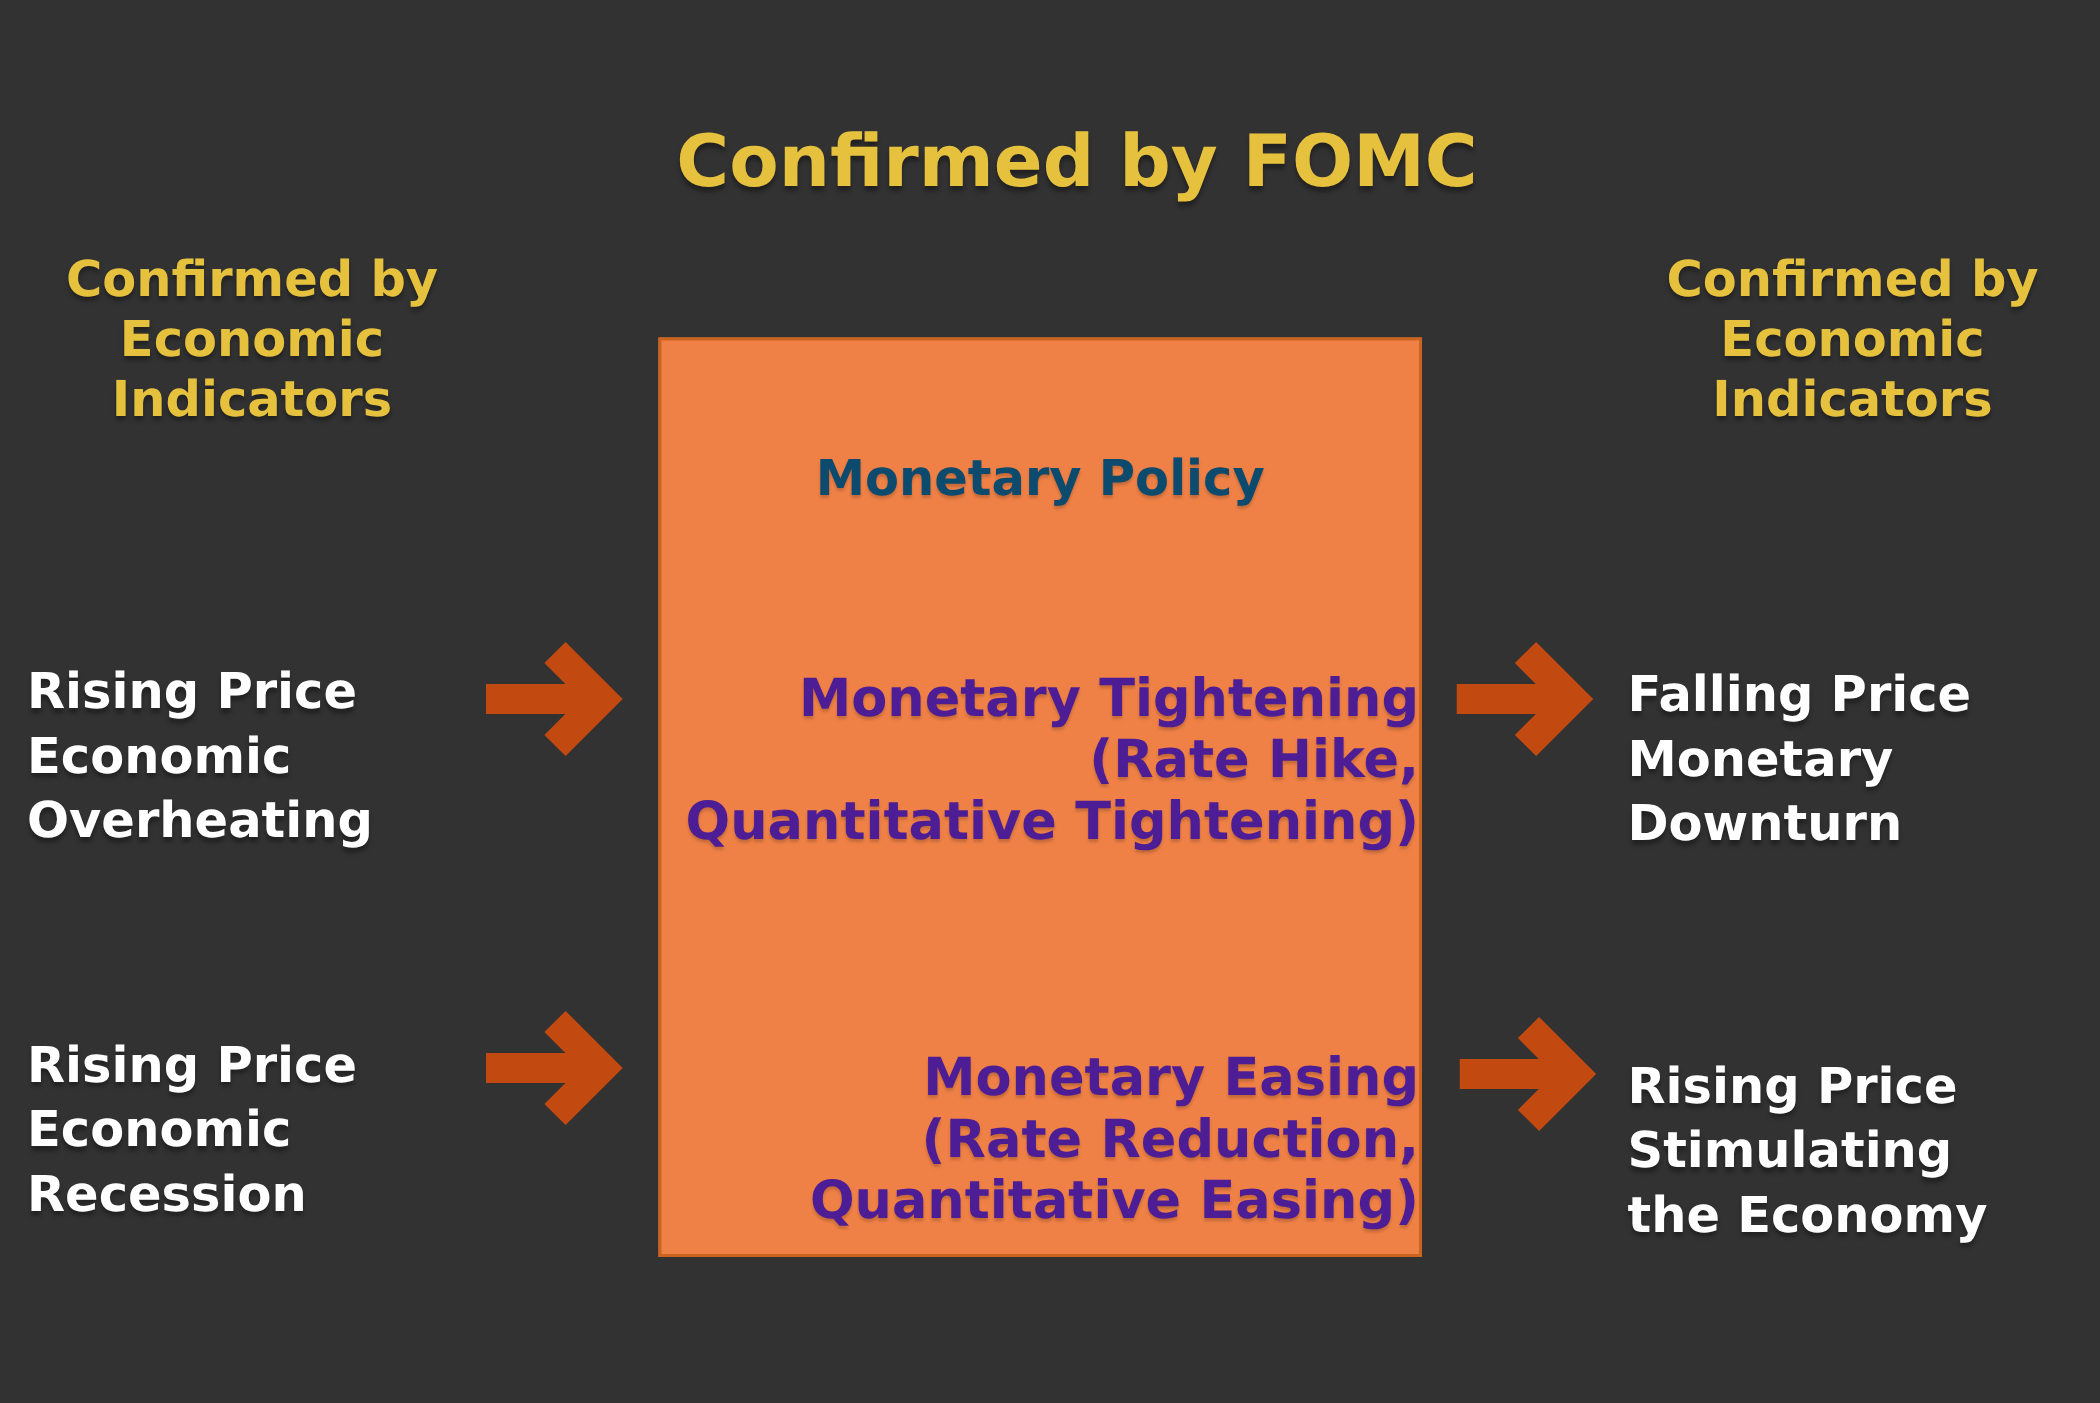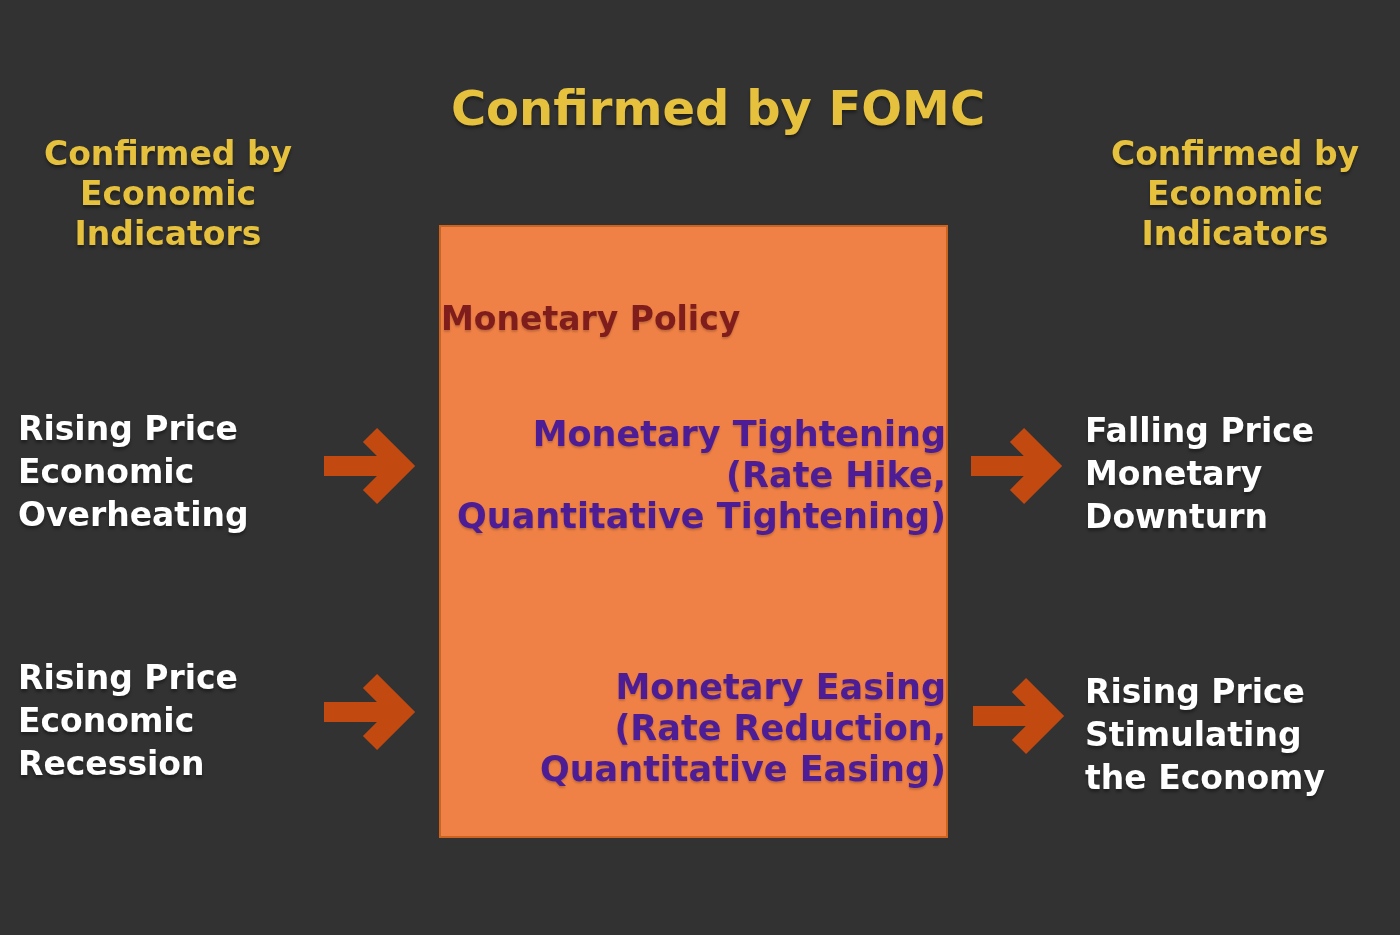--- a/index.html
+++ b/index.html
@@ -6,21 +6,21 @@
   .canvas {
     position: relative;
     width: 1400px;
     height: 935px;
     background: #333233;
     overflow: hidden;
     font-family: "DejaVu Sans", "Liberation Sans", sans-serif;
     font-weight: bold;
     padding-left: 36px;
   }
-  .pre { white-space: pre-line; }
+  .pre { white-space: pre-line; margin-top: 32px; }
 
   .title {
     position: absolute;
     top: 80px; left: 0; width: 100%;
     margin: 0;
     text-align: center;
     font-size: 48px;
     line-height: 1.2;
     color: #E6C13D;
     text-shadow: 0 3px 3px rgba(0,0,0,0.35);
@@ -43,24 +43,24 @@
     position: absolute;
     left: 439px; top: 225px;
     width: 509px; height: 613px;
     box-sizing: border-box;
     background: #EF8146;
     border: 2px solid #CB641F;
   }
   .box-title {
     position: absolute;
     top: 71px; left: 0; width: 100%;
-    text-align: left;
+    text-align: center;
     font-size: 33px;
     line-height: 42px;
-    color: #7f1d1d;
+    color: #0c4a6e;
     text-shadow: 0 2px 2px rgba(0,0,0,0.18);
   }
   .box-item {
     position: absolute;
     left: 0; width: 100%;
     text-align: right;
     font-size: 35px;
     line-height: 41px;
     color: #4c1d95;
     text-shadow: 0 2px 2px rgba(0,0,0,0.18);

